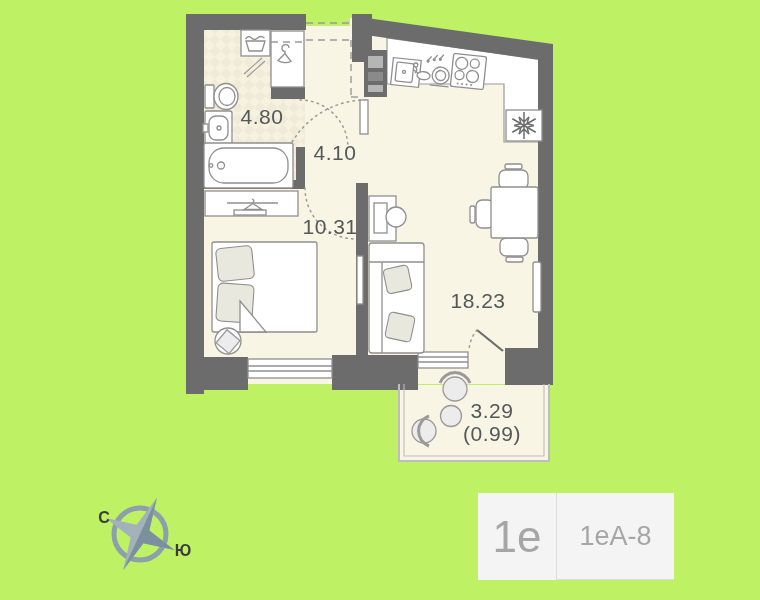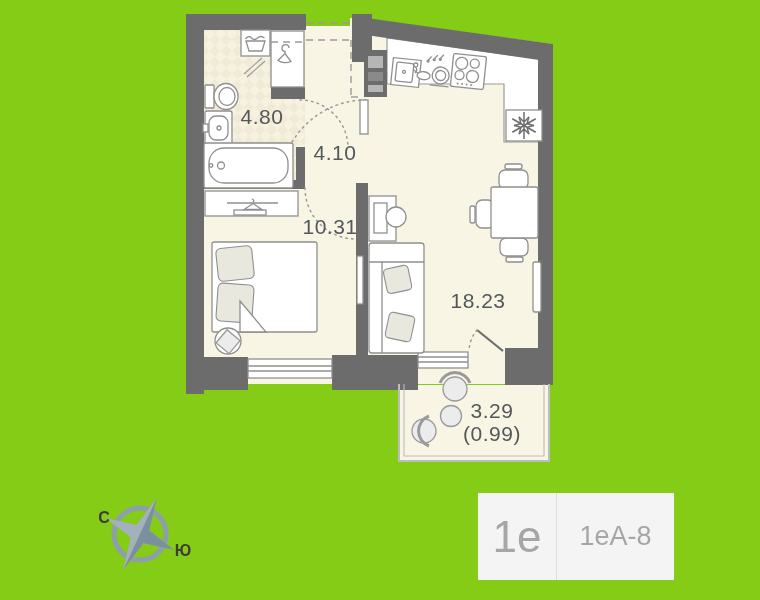--- a/index.html
+++ b/index.html
@@ -1,16 +1,16 @@
 <!DOCTYPE html>
 <html><head>
 <meta charset="utf-8">
 <style>
   html,body{margin:0;padding:0;background:#ffffff;}
-  .stage{position:relative;width:760px;height:600px;background:#84cc16;
+  .stage{position:relative;width:760px;height:600px;background:#bef264;
          font-family:"Liberation Sans",sans-serif;overflow:hidden;}
   .plan-svg{position:absolute;left:0;top:0;}
   
   .w{fill:#6c6c6c;stroke:none;}
   .f{fill:#ffffff;stroke:#8f8f8f;stroke-width:1.3;}
   .f2{fill:#ffffff;stroke:#9a9a9a;stroke-width:1.2;}
   .fn{fill:none;stroke:#8f8f8f;stroke-width:1.3;}
   .fn2{fill:none;stroke:#9a9a9a;stroke-width:1.1;}
   .soft{fill:#e9e8df;stroke:#8f8f8f;stroke-width:1.1;}
   .grey{fill:#ececec;stroke:#9a9a9a;stroke-width:1.3;}
@@ -20,21 +20,21 @@
   .rl{font-size:21px;fill:#53585b;text-anchor:middle;letter-spacing:.5px;
       font-family:"Liberation Sans",sans-serif;}
   .cl{font-size:16px;font-weight:bold;fill:#3c3c3c;text-anchor:middle;
       font-family:"Liberation Sans",sans-serif;}
   
   .info-panel{position:absolute;left:478px;top:493px;width:196px;height:87px;
               background:#f4f4f4;display:flex;color:#a6a6a6;}
   .ip-type{width:78px;display:flex;align-items:center;justify-content:center;
            font-size:44px;font-weight:400;text-align:center;}
   .ip-vdiv{width:1px;background:#dcdcdc;}
-  .ip-col{flex:1;display:flex;flex-direction:row;justify-content:space-between;}
+  .ip-col{flex:1;display:flex;flex-direction:column;justify-content:space-between;}
   .ip-row{flex:1;display:flex;align-items:center;justify-content:center;font-size:27px;}
   .ip-hdiv{height:1px;background:#dcdcdc;margin:0;}
 </style>
 </head>
 <body>
 
 <div class="stage">
 
 <svg class="plan-svg" width="760" height="600" viewBox="0 0 760 600">
   <defs>

